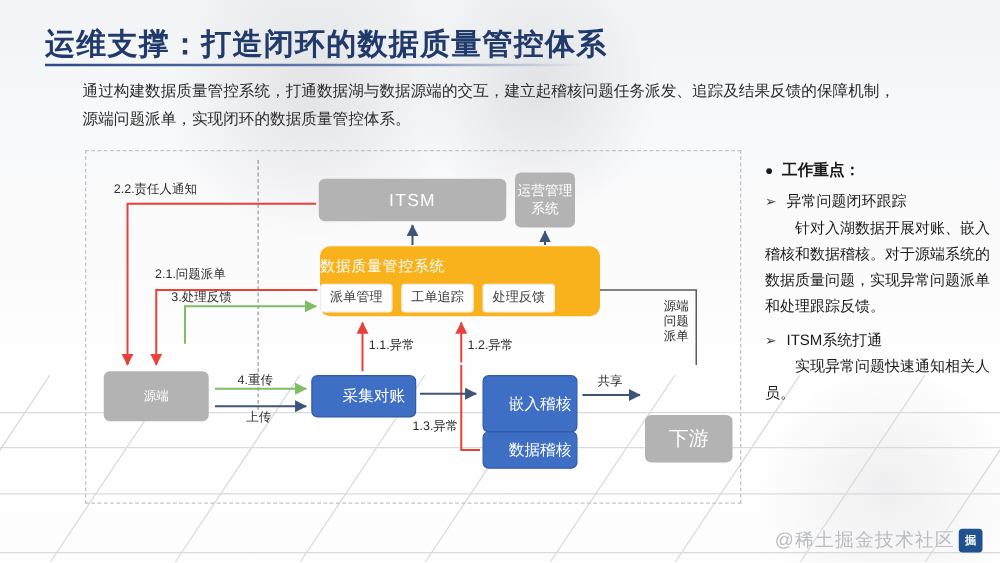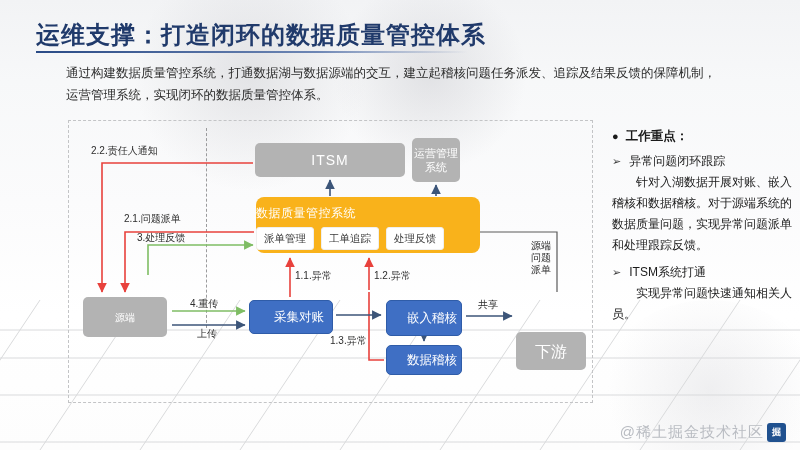--- a/index.html
+++ b/index.html
@@ -71,21 +71,21 @@
   #box-dq{left:256px;top:197px;width:224px;height:56px;flex-direction:column;}
   #box-dq .dq-title{font-size:12px;color:#ffffff;margin-top:6px;letter-spacing:.5px;}
   .dq-chips{display:flex;gap:7px;margin-top:6px;align-items:flex-end;}
   .chip{
     background:#ffffff;color:#3b3b3b;border-radius:3px;
     font-size:10.5px;padding:3px 7px;white-space:nowrap;
     border:1px solid #efefef;
   }
   #box-source{left:83px;top:297px;width:84px;height:40px;font-size:10px;}
   #box-caiji{left:249px;top:300px;width:84px;height:34px;font-size:12.5px;}
-  #box-qianru{left:386px;top:300px;width:76px;height:36px;font-size:12.5px;}
+  #box-qianru{left:386px;top:300px;width:76px;height:46px;font-size:12.5px;}
   #box-shuju{left:386px;top:345px;width:76px;height:30px;font-size:12.5px;}
   #box-xiayou{left:516px;top:297px;width:70px;height:38px;font-size:16px;margin-top:35px;}
 
   
   .lbl{
     position:absolute;font-size:10px;color:#2d2d2d;white-space:nowrap;
     background:transparent;
   }
   .lbl-v{white-space:normal;width:26px;line-height:12px;text-align:center;font-size:10px;}
 
@@ -137,21 +137,21 @@
         <line x1="740" y1="0" x2="640" y2="150"></line>
         <line x1="840" y1="0" x2="740" y2="150"></line>
       </g>
     </svg>
   </div>
 
   <div class="title">运维支撑：打造闭环的数据质量管控体系</div>
   <div class="title-rule"></div>
   <div class="subtitle">
     <span>通过构建数据质量管控系统，打通数据湖与数据源端的交互，建立起稽核问题任务派发、追踪及结果反馈的保障机制，</span>
-    <span>运营管理系统，实现闭环的数据质量管控体系。</span>
+    <span>源端问题派单，实现闭环的数据质量管控体系。</span>
   </div>
 
   <div class="frame"></div>
   <div class="divider"></div>
 
   <svg class="arrows">
     <defs>
       <marker id="ar-red" markerWidth="7" markerHeight="7" refX="5.6" refY="3" orient="auto">
         <path d="M0,0 L6,3 L0,6 z" fill="#e8413c"></path>
       </marker>

